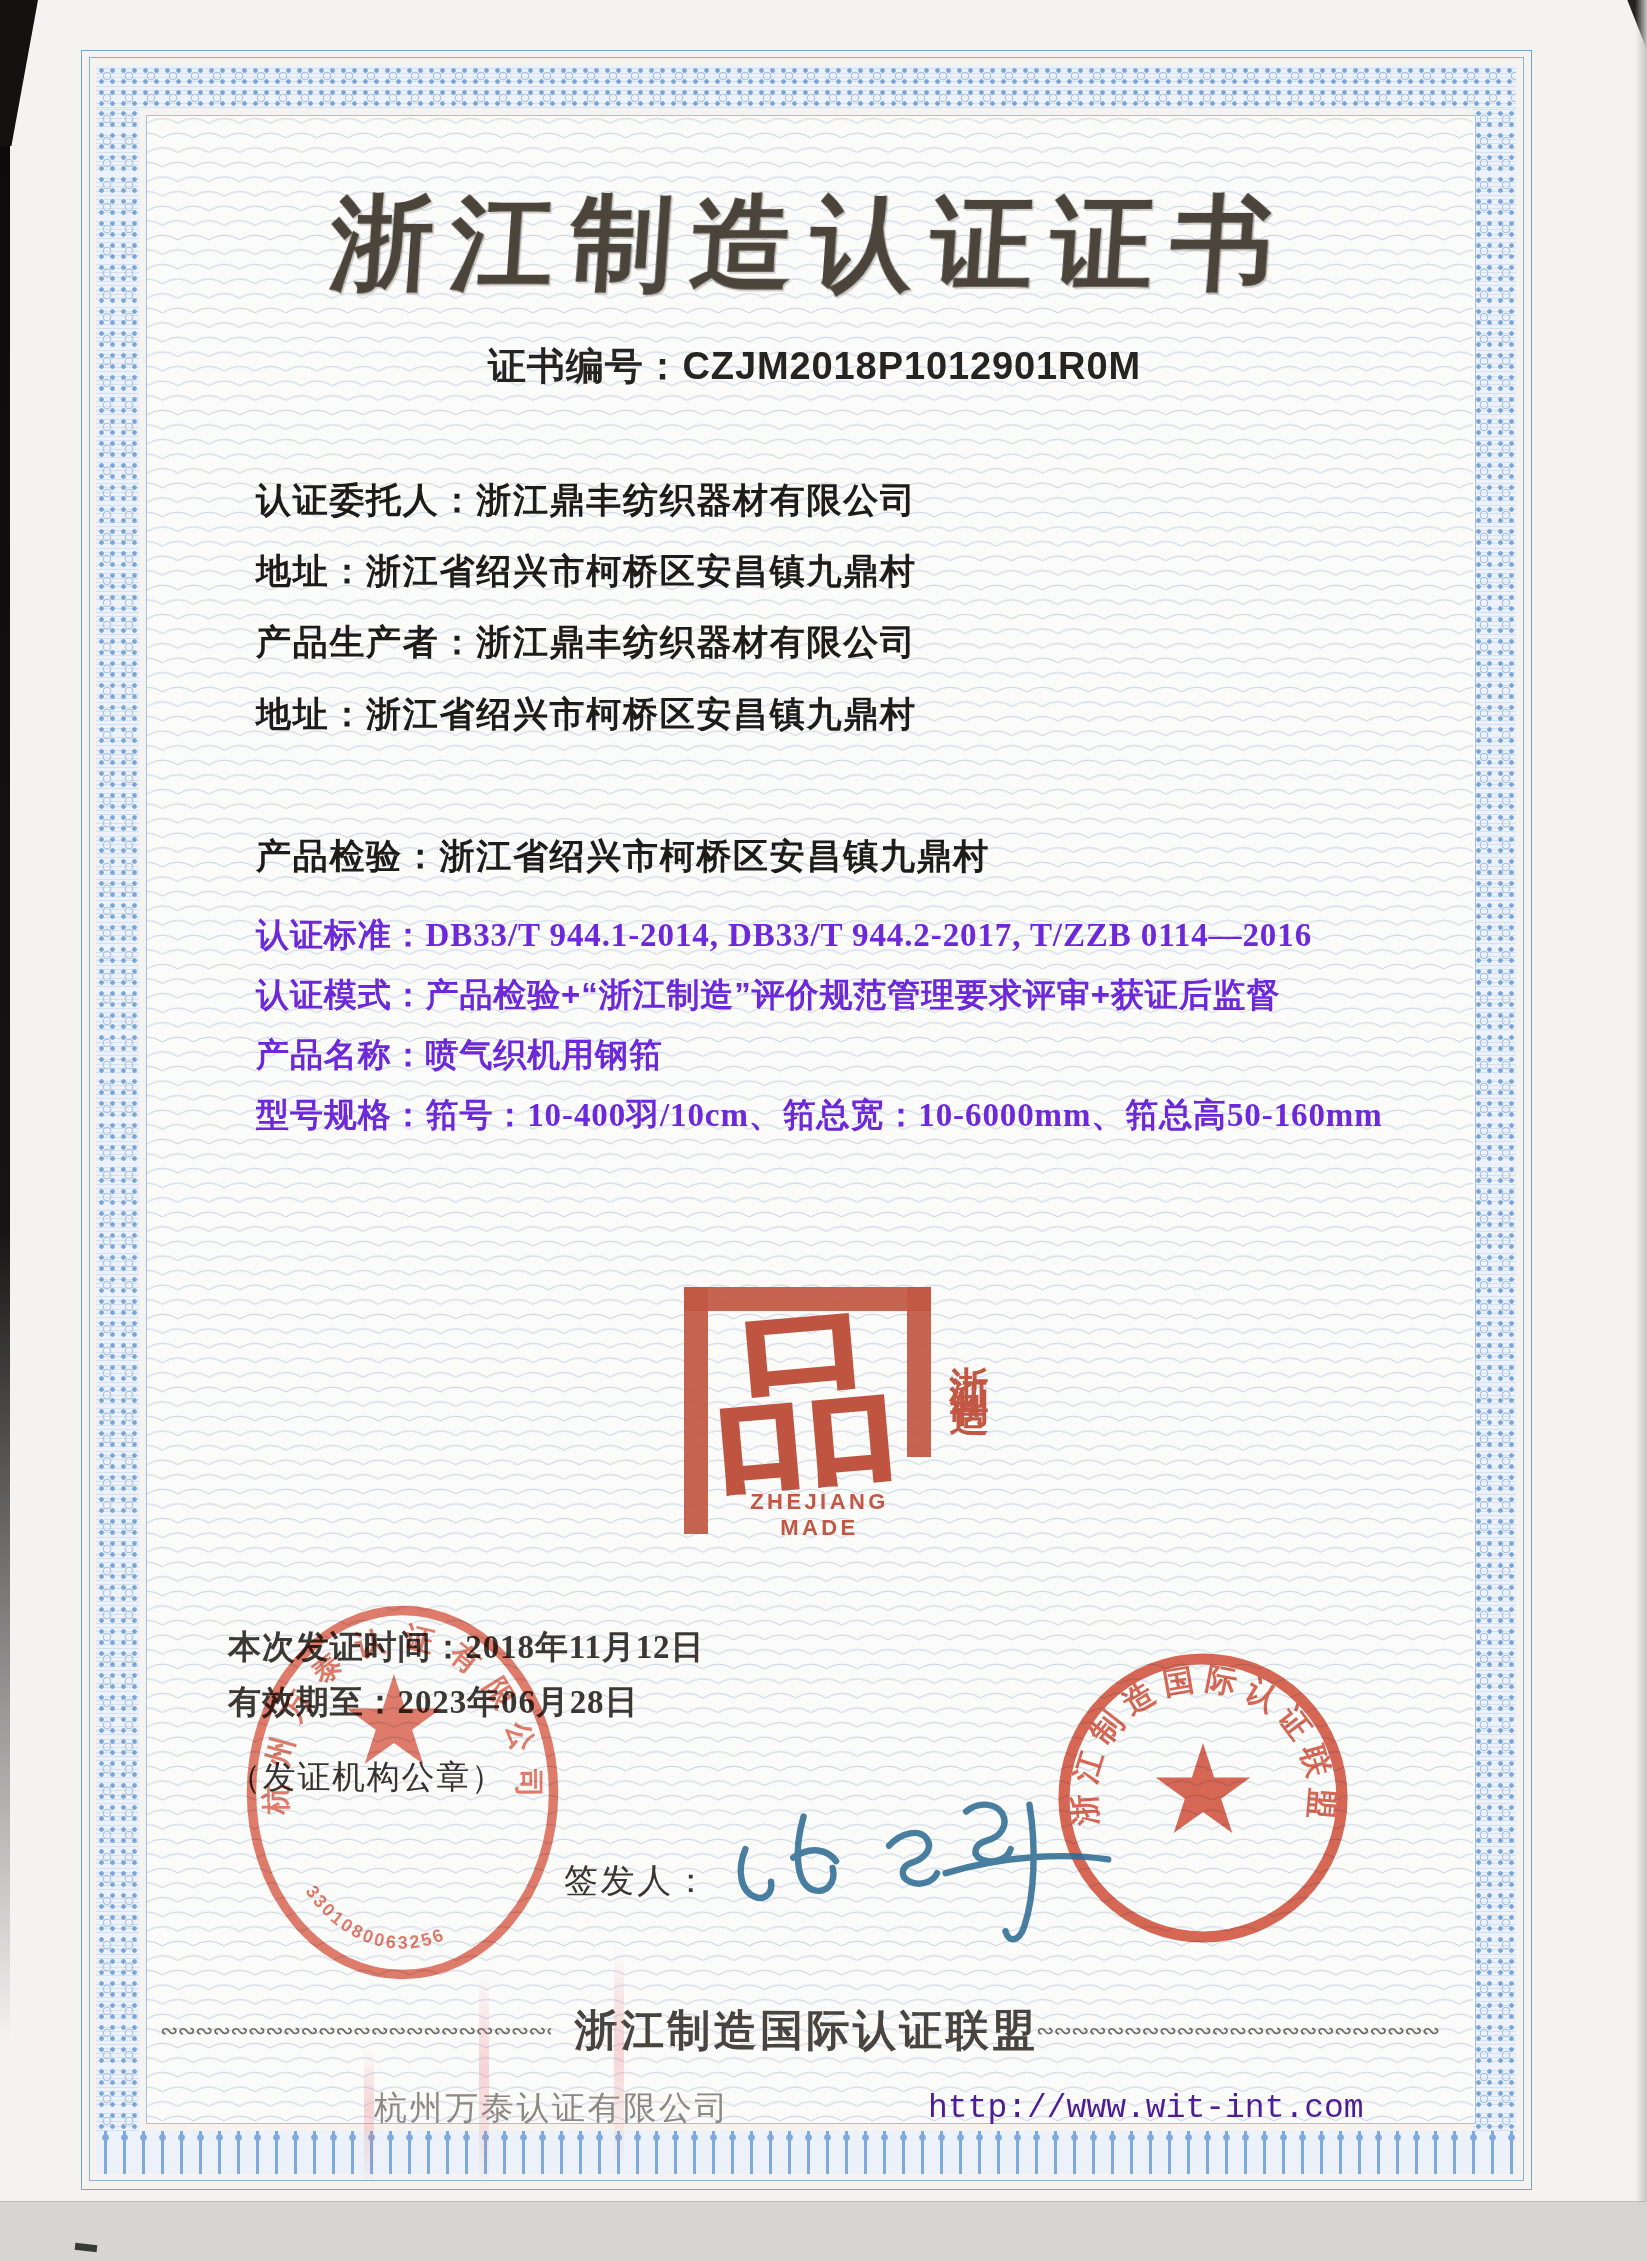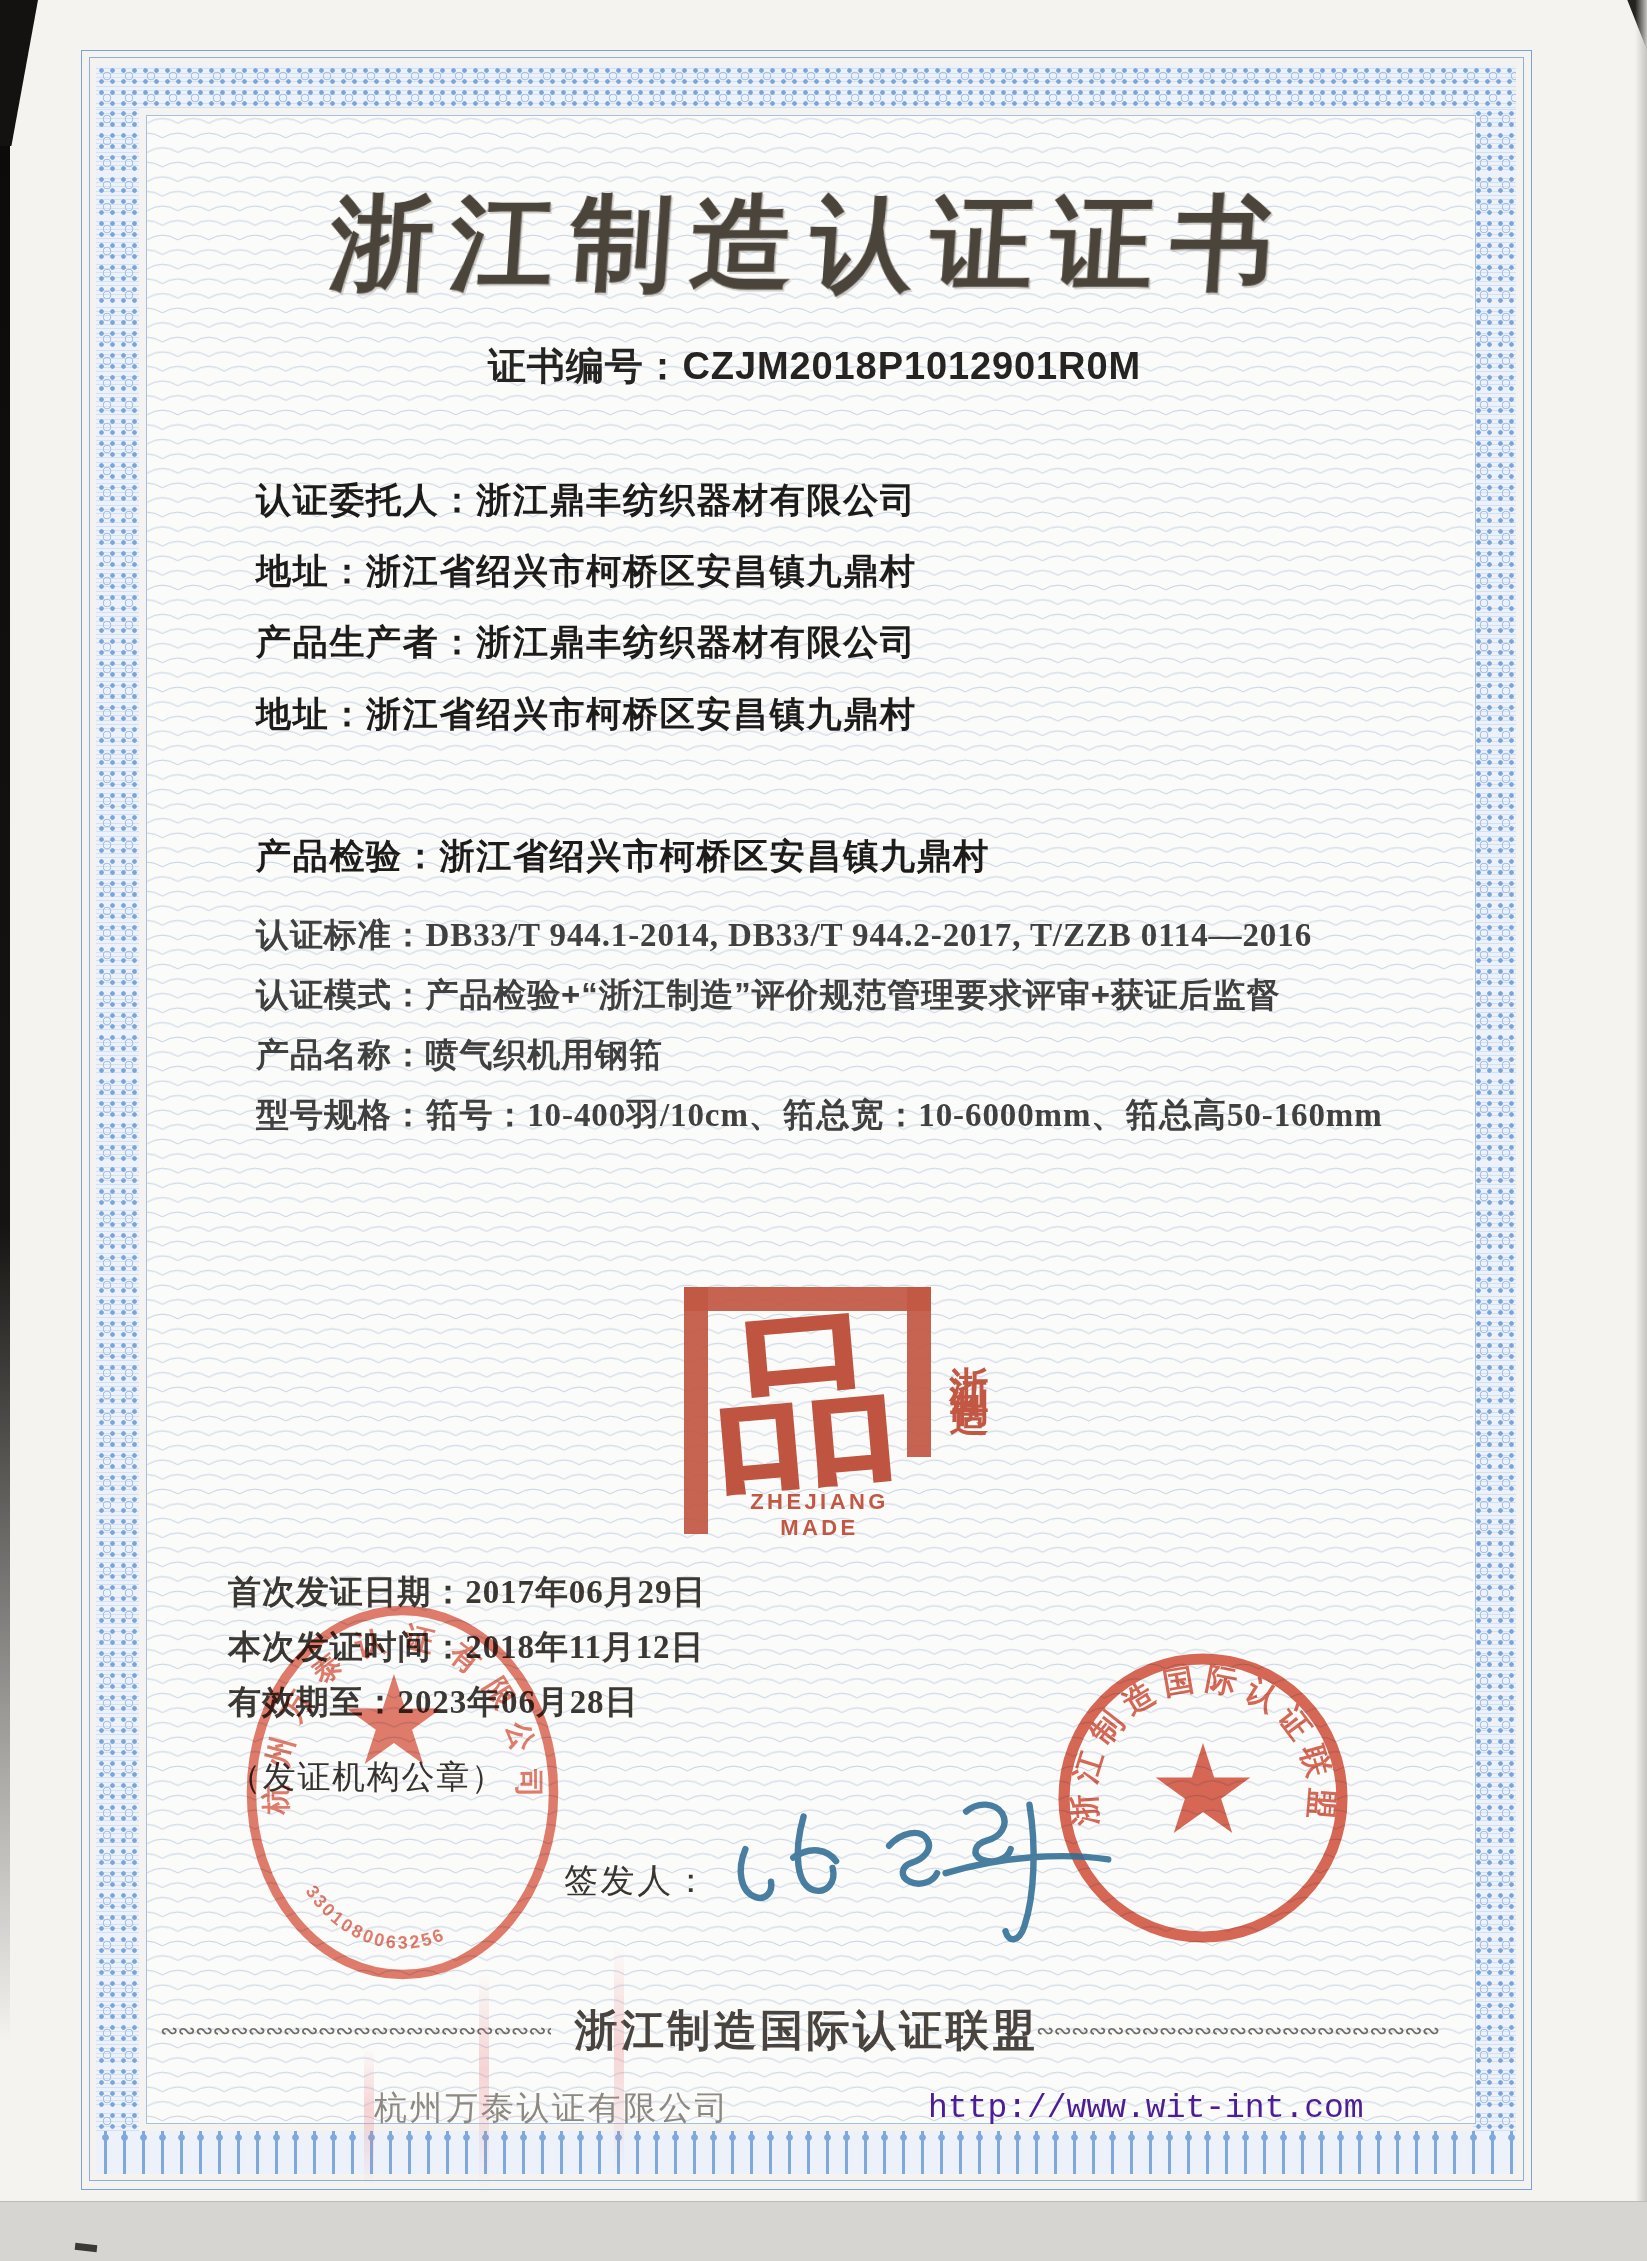--- a/index.html
+++ b/index.html
@@ -40,21 +40,21 @@
   .band-left{left:96px;top:108px;width:43px;height:2023px;}
   .band-right{left:1473px;top:108px;width:43px;height:2023px;}
 
   
   .title{left:0;top:176px;width:1621px;text-align:center;
     font-family:"Liberation Serif",serif;font-weight:700;font-size:103px;letter-spacing:17px;
     color:#4b443b;transform:skewX(-4deg);text-shadow:1.7px 1.7px 0 rgba(75,68,59,.25);}
   .certline{left:4px;top:341px;width:1621px;text-align:center;font-size:38px;font-weight:800;
     color:#262422;letter-spacing:0.9px;}
   .field{left:256px;width:1218px;font-size:35px;font-weight:800;color:#1e1c1a;letter-spacing:1.7px;}
-  .spec{left:256px;width:1235px;font-size:33px;color:#404040;letter-spacing:0.9px;}
+  .spec{left:256px;width:1235px;font-size:33px;color:#6d28d9;letter-spacing:0.9px;}
   .spec .lab{font-weight:800;}
   .v-serif{font-family:"Liberation Serif",serif;font-weight:700;}
   .v-sans{font-weight:800;}
   .statement{left:256px;top:1131px;width:1234px;font-family:"Liberation Serif",serif;
     font-size:33px;line-height:54px;color:#2b2824;text-align:justify;text-indent:69px;}
 
   
   .logo-bar{background:#c25844;opacity:.93;}
   .logo-pin{left:697px;top:1300px;width:214px;height:206px;font-family:"Liberation Serif",serif;
     font-weight:700;font-size:182px;line-height:206px;color:#bf5440;transform:rotate(-5deg);text-align:center;}
@@ -253,21 +253,20 @@
   <div class="abs spec" style="top:1093px"><span class="lab">型号规格：</span><span class="v-serif">筘号：10-400羽/10cm、筘总宽：10-6000mm、筘总高50-160mm</span></div>
 
 
   <div class="abs logo-bar" style="left:684px;top:1287px;width:24px;height:247px"></div>
   <div class="abs logo-bar" style="left:684px;top:1287px;width:247px;height:24px"></div>
   <div class="abs logo-bar" style="left:907px;top:1287px;width:24px;height:170px"></div>
   <div class="abs logo-pin">品</div>
   <div class="abs logo-en">ZHEJIANG MADE</div>
   <div class="abs logo-cn">浙江制造</div>
 
-  <div class="abs dateline" style="top:1570px"><span>首次发证日期：</span><span>2017年06月29日</span></div>
   <div class="abs dateline" style="top:1625px"><span>本次发证时间：</span><span>2018年11月12日</span></div>
   <div class="abs dateline" style="top:1680px"><span>有效期至：</span><span>2023年06月28日</span></div>
   <div class="abs sealnote">（发证机构公章）</div>
   <div class="abs signer">签发人：</div>
 
   <svg class="abs seal" style="left:242px;top:1602px;opacity:.84" width="321" height="381" viewBox="0 0 374 444">
     <defs>
       <path id="lsArc" d="M53.1,251.2 A136,168 0 1 1 320.9,251.2" fill="none"></path>
       <path id="lsNum" d="M70.4,331.6 A146,182 0 0 0 303.6,331.6" fill="none"></path>
     </defs>

